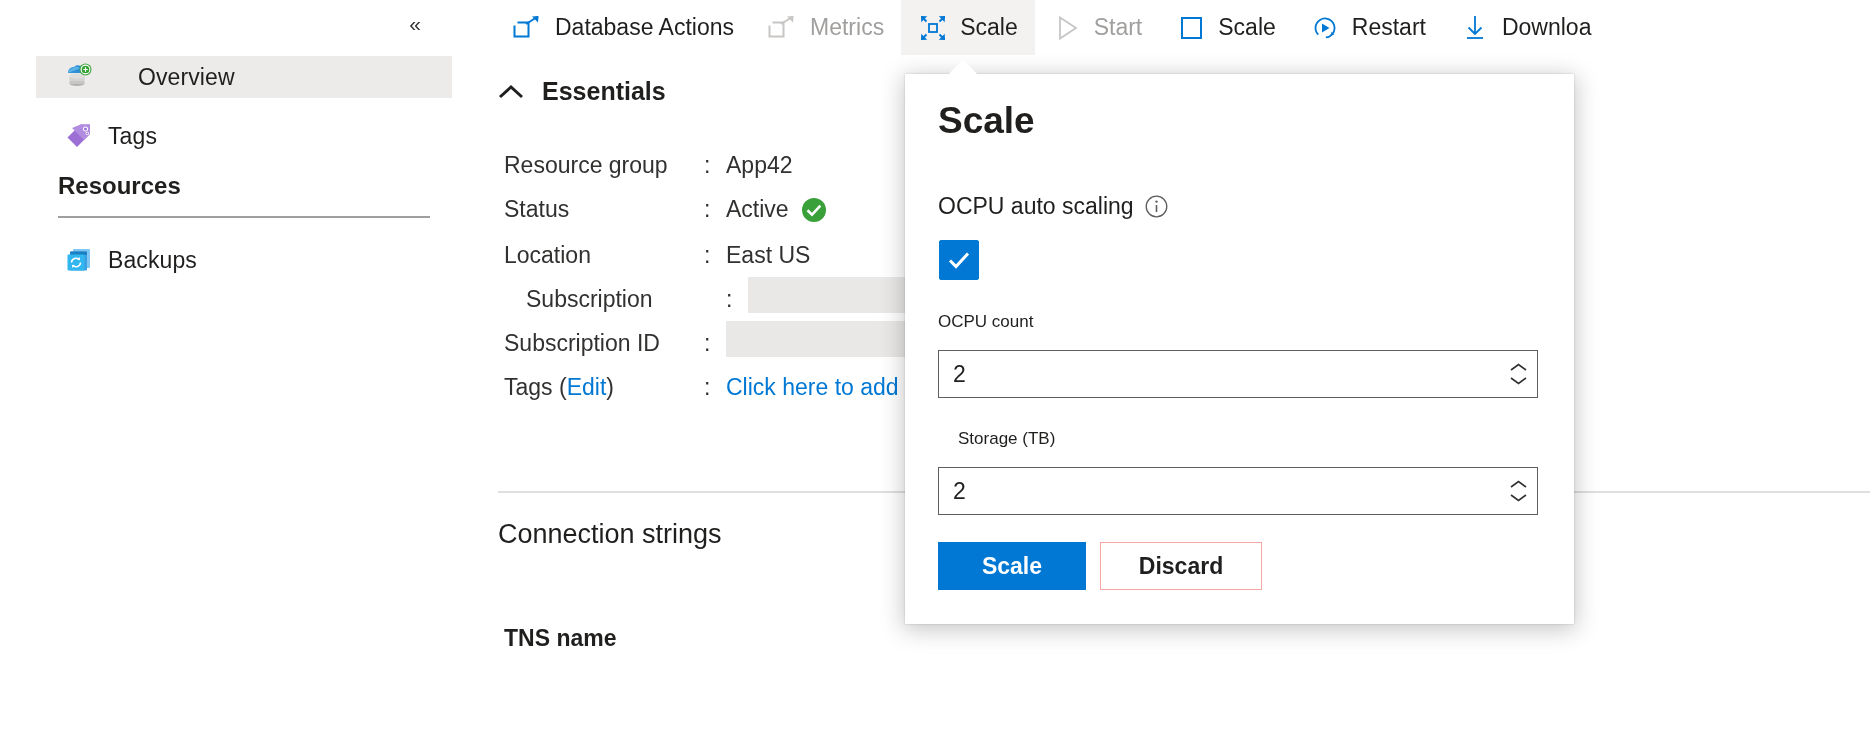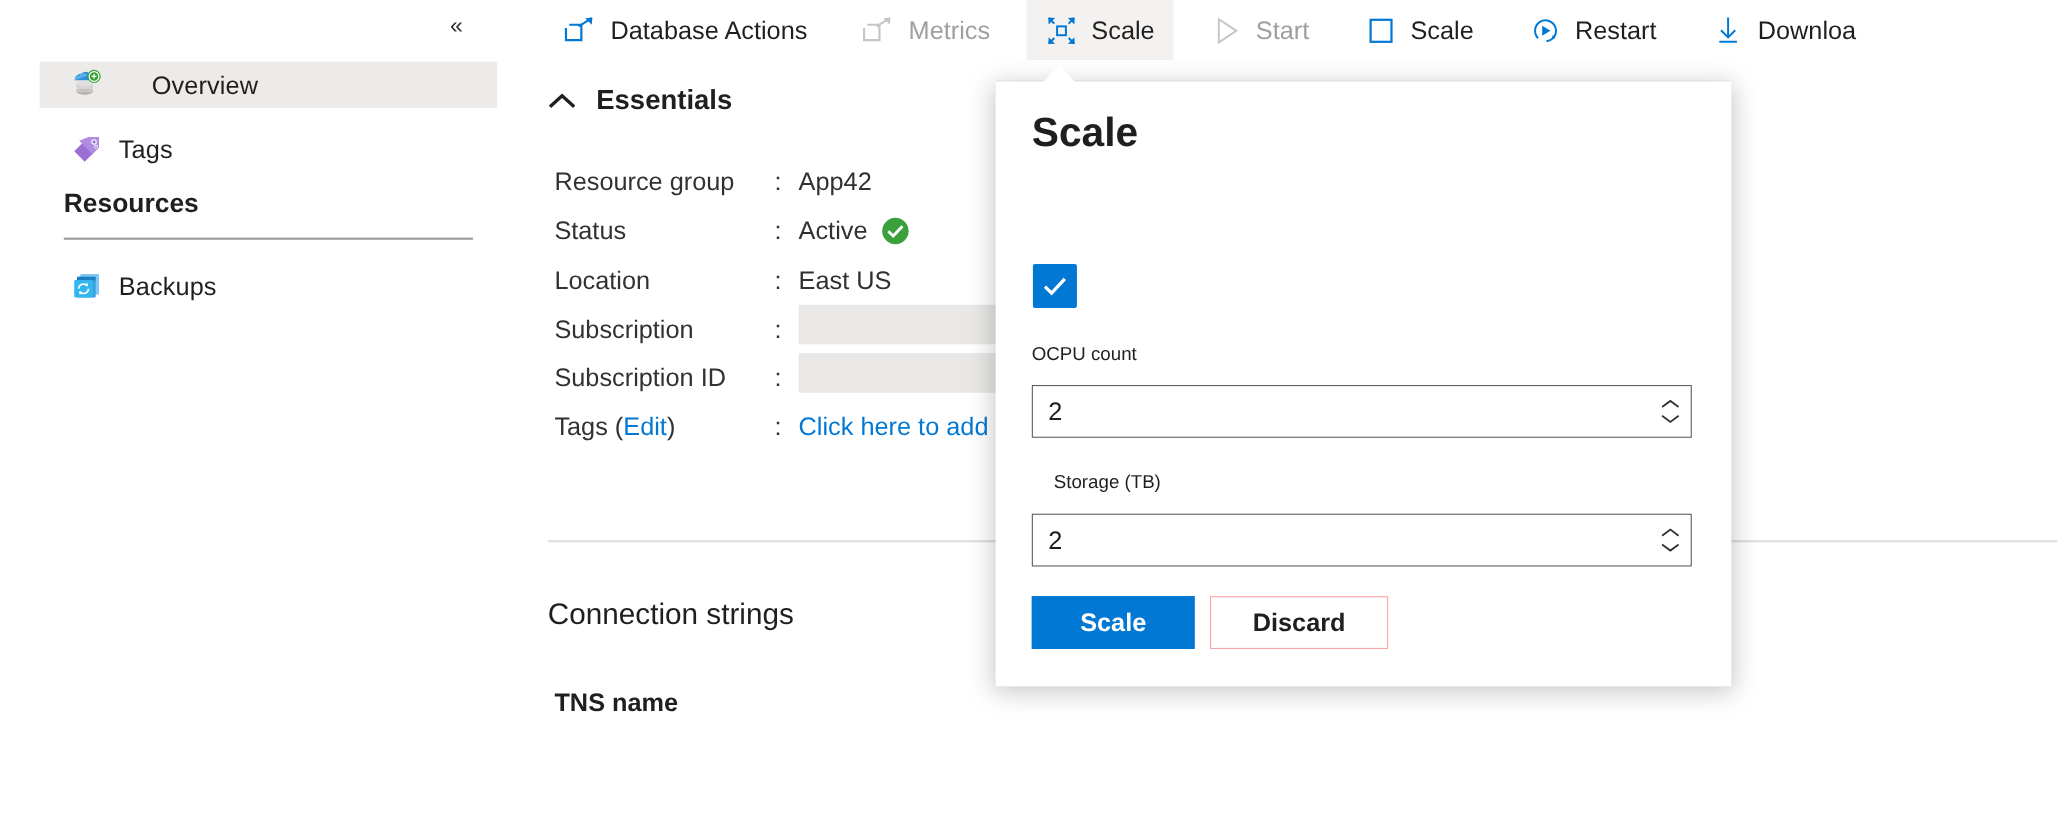--- a/index.html
+++ b/index.html
@@ -40,21 +40,21 @@
   }
   #nav-divider {
     position: absolute; left: 58px; top: 216px; width: 372px; height: 2px;
     background: #a19f9d;
   }
 
   
   #command-bar {
     position: absolute; left: 480px; top: 0; width: 1392px; height: 55px;
     background: #ffffff; display: flex; align-items: center;
-    padding-left: 16px; gap: 16px; overflow: hidden;
+    padding-left: 16px; gap: 0px; overflow: hidden;
   }
   .cmd {
     display: flex; align-items: center; gap: 12px;
     height: 55px; padding: 0 17px;
     font-size: 23px; color: #201f1e; white-space: nowrap;
     cursor: pointer; background: transparent; border: none;
     font-family: "Liberation Sans", sans-serif;
   }
   .cmd.disabled { color: #a19f9d; cursor: default; }
   .cmd.active { background: #f3f2f1; }
@@ -75,21 +75,21 @@
   .ess-colon { width: 22px; font-size: 23px; color: #323130; }
   .ess-val { font-size: 23px; color: #323130; display:flex; align-items:center; gap:12px; }
   .ess-val.link { color: #0078d4; cursor: pointer; }
   .redacted { display:inline-block; height: 36px; width: 300px; background: #e9e8e7; border-radius: 1px; }
   .status-check { width: 26px; height: 26px; display:block; }
 
   #content-divider {
     position: absolute; left: 18px; top: 436px; width: 1372px; height: 2px; background: #e1dfdd;
   }
   #connection-strings-title {
-    position: absolute; left: 18px; top: 488px; font-size: 27px; color: #201f1e;
+    position: absolute; left: 18px; top: 464px; font-size: 27px; color: #201f1e;
   }
   #tns-name-label {
     position: absolute; left: 24px; top: 570px; font-size: 23px; font-weight: 700; color: #201f1e;
   }
 
   
   #scale-flyout {
     position: absolute; left: 905px; top: 74px; width: 669px; height: 550px;
     background: #ffffff;
     box-shadow: 0 4px 22px 2px rgba(0,0,0,.22), 0 0 2px rgba(0,0,0,.18);
@@ -320,21 +320,21 @@
         </span>
       </span>
     </div>
 
     <div class="ess-row" style="top:170px;">
       <span class="ess-key">Location</span>
       <span class="ess-colon">:</span>
       <span class="ess-val">East US</span>
     </div>
 
-    <div class="ess-row" style="top:214px;">
+    <div class="ess-row" style="top:214px;margin-left:22px;">
       <span class="ess-key">Subscription</span>
       <span class="ess-colon">:</span>
       <span class="ess-val">
         <span class="redacted"></span>
       </span>
     </div>
 
     <div class="ess-row" style="top:258px;">
       <span class="ess-key">Subscription ID</span>
       <span class="ess-colon">:</span>
@@ -355,20 +355,30 @@
 
     <div id="connection-strings-title">Connection strings</div>
     <div id="tns-name-label">TNS name</div>
   </div>
 
   <div id="scale-flyout">
     <div id="flyout-beak"></div>
 
     <div id="scale-title">Scale</div>
 
+    <div id="autoscale-row">
+      <span id="autoscale-label">OCPU auto scaling</span>
+      <span class="info-icon">
+        <svg viewBox="0 0 23 23" width="23" height="23" fill="none">
+          <circle cx="11.5" cy="11.5" r="10.3" stroke="#605e5c" stroke-width="1.3"></circle>
+          <path d="M11.5 10 V17" stroke="#605e5c" stroke-width="1.6"></path>
+          <circle cx="11.5" cy="6.6" r="1.2" fill="#605e5c"></circle>
+        </svg>
+      </span>
+    </div>
 
     <div id="autoscale-checkbox">
       <svg viewBox="0 0 26 26" fill="none">
         <path d="M4 13.5 L10 19.5 L22 6.5" stroke="#ffffff" stroke-width="3"></path>
       </svg>
     </div>
 
     <div class="field-label" style="top:238px;">OCPU count</div>
     <div class="spin-field" style="top:276px;">
       <input class="spin-value" type="text" value="2" style="">

